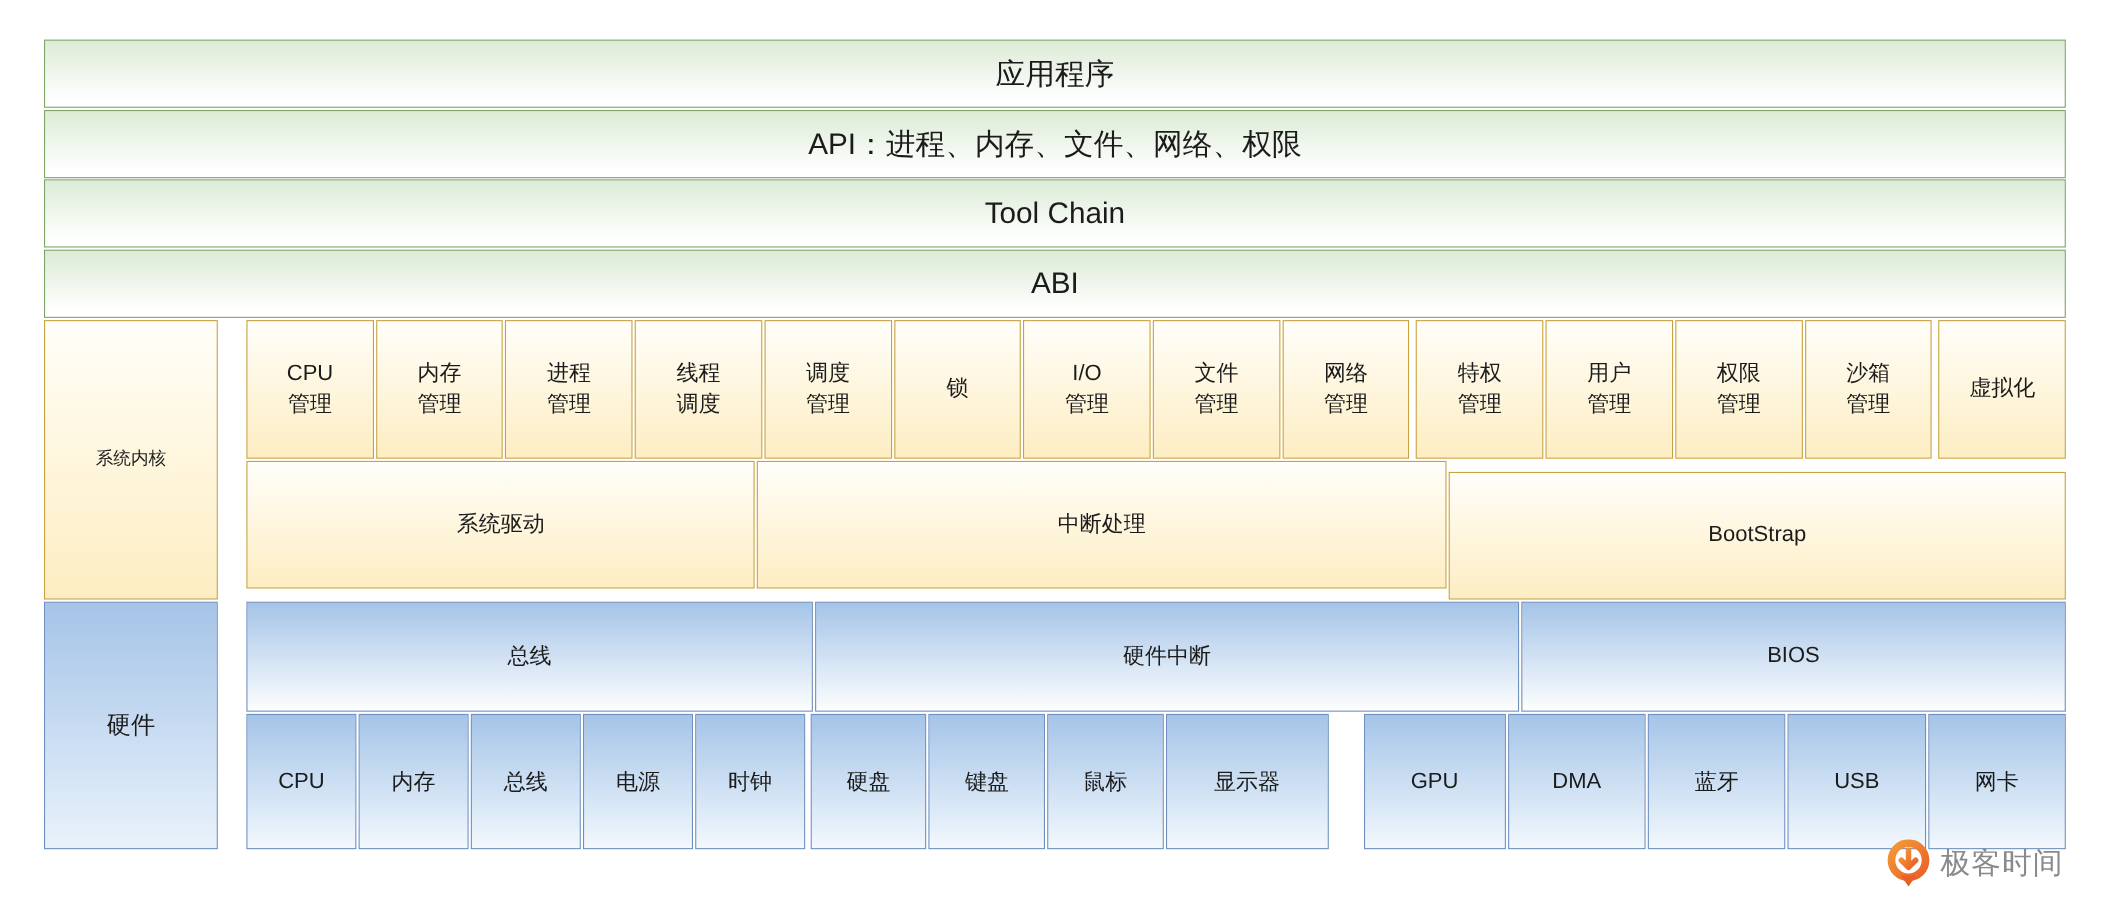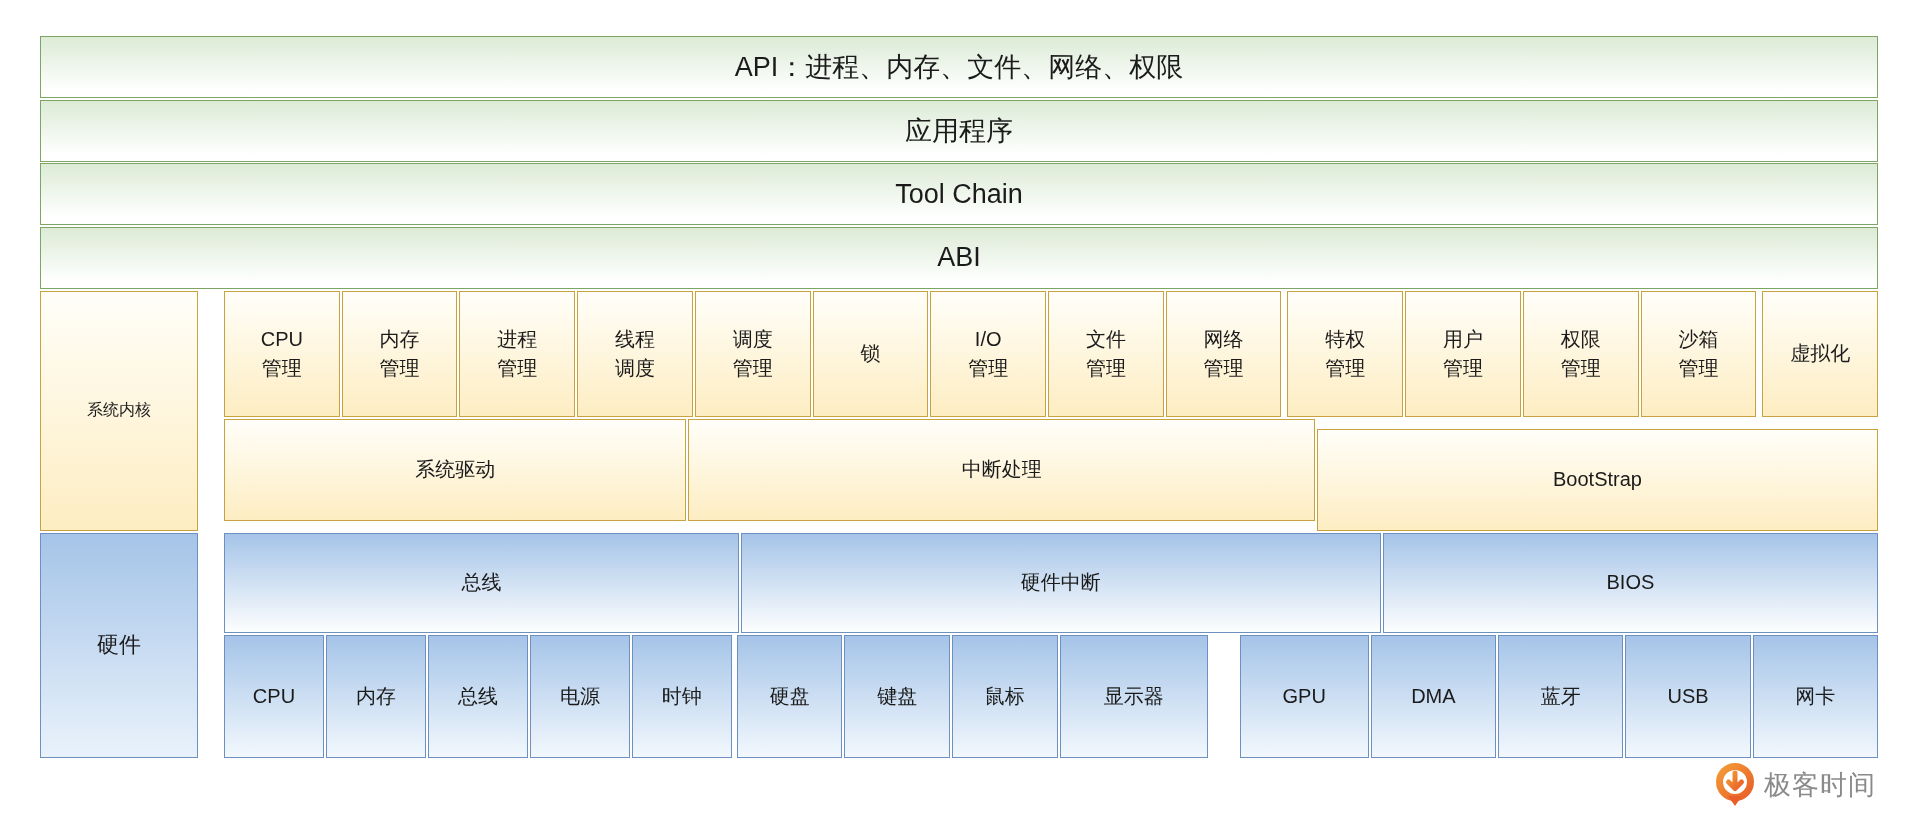--- a/index.html
+++ b/index.html
@@ -32,21 +32,21 @@
   .kcell{
     flex:1 1 0;height:126px;
     border:1.5px solid var(--yellow-border,#c8a23f);
     background:linear-gradient(to bottom,#fffef9 0%,var(--yellow-fill,#fdedc2) 100%);
     font-size:20px;line-height:1.45;white-space:pre-line;
   }
   .kernel-modules div.kcell:nth-of-type(10),
   .kernel-modules div.kcell:nth-of-type(14){margin-left:4px;}
   .kernel-subsystems{margin-top:2px;}
   .scell{
-    height:102px;
+    height:116px;
     border:1.5px solid var(--yellow-border,#c8a23f);
     background:linear-gradient(to bottom,#fffef9 0%,var(--yellow-fill,#fdedc2) 100%);
     font-size:20px;
   }
   .kernel-subsystems div.scell:nth-of-type(1){flex:28 1 0;}
   .kernel-subsystems div.scell:nth-of-type(2){flex:38 1 0;}
   .kernel-subsystems div.scell:nth-of-type(3){flex:34 1 0;margin-top:10px;}
 
   
   .hw-label{
@@ -87,22 +87,22 @@
   }
   .brand-text{font-size:27px;color:var(--brand-text,#8a8a8a);letter-spacing:1px;}
 </style>
 </head>
 <body>
 
 <div class="canvas">
   <div class="diagram">
 
     <div>
+      <div class="box green-row">应用程序</div>
       <div class="box green-row">API：进程、内存、文件、网络、权限</div>
-      <div class="box green-row">应用程序</div>
       <div class="box green-row">Tool Chain</div>
       <div class="box green-row">ABI</div>
     </div>
 
     <div class="section">
       <div class="box side-label kernel-label">系统内核</div>
       <div class="section-grid">
         <div class="grid-row kernel-modules">
 
             <div class="box kcell">CPU

